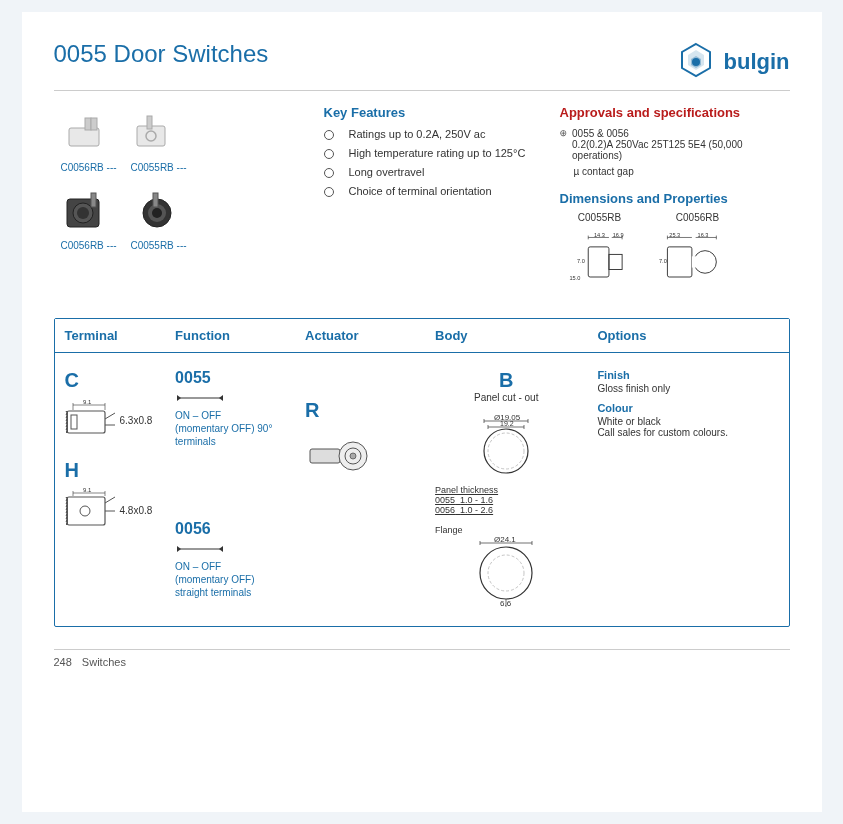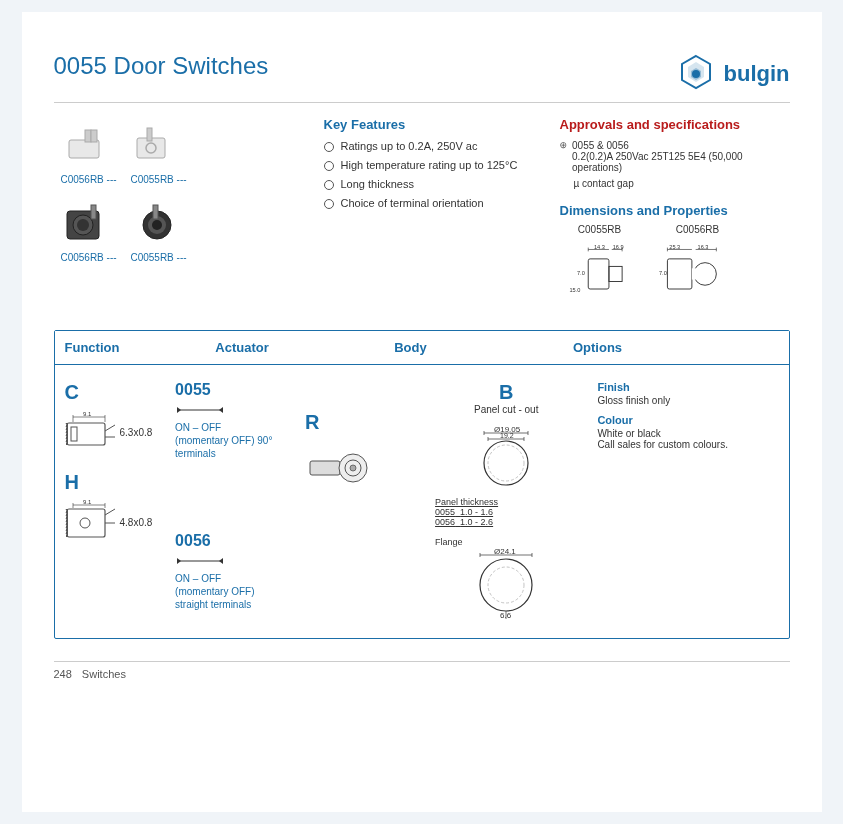--- a/index.html
+++ b/index.html
@@ -9,21 +9,21 @@
       width: 843px;
       min-height: 824px;
       display: flex;
       align-items: center;
       justify-content: center;
     }
     .page {
       width: 800px;
       min-height: 800px;
       background: #fff;
-      padding: 40px 32px 20px 32px;
+      padding: 28px 32px 20px 32px;
       position: relative;
     }
     
     .header {
       display: flex;
       justify-content: space-between;
       align-items: flex-start;
       margin-bottom: 6px;
       padding-bottom: 6px;
       border-bottom: 1px solid #ccc;
@@ -85,21 +85,21 @@
     }
     .key-features h3 {
       font-size: 13px;
       font-weight: 700;
       color: #1a6ea8;
       margin-bottom: 8px;
     }
     .feature-item {
       display: flex;
       align-items: center;
-      gap: 7px;
+      gap: 15px;
       margin-bottom: 7px;
       font-size: 11px;
       color: #333;
     }
     .feature-circle {
       width: 10px;
       height: 10px;
       border: 1px solid #555;
       border-radius: 50%;
       flex-shrink: 0;
@@ -367,21 +367,21 @@
       <div class="feature-item">
         <span class="feature-circle"></span>
         <span>Ratings up to 0.2A, 250V ac</span>
       </div>
       <div class="feature-item">
         <span class="feature-circle"></span>
         <span>High temperature rating up to 125°C</span>
       </div>
       <div class="feature-item">
         <span class="feature-circle"></span>
-        <span>Long thickness</span>
+        <span>Long overtravel</span>
       </div>
       <div class="feature-item">
         <span class="feature-circle"></span>
         <span>Choice of terminal orientation</span>
       </div>
     </div>
 
     <div class="approvals">
       <h3>Approvals and specifications</h3>
       <div class="approval-item">
@@ -429,20 +429,21 @@
             </svg>
           </div>
         </div>
       </div>
     </div>
 
   </div>
 
   <div class="table-section">
     <div class="table-header">
+      <div class="th">Terminal</div>
       <div class="th">Function</div>
       <div class="th">Actuator</div>
       <div class="th">Body</div>
       <div class="th">Options</div>
     </div>
     <div class="table-body">
 
       <div class="col">
         <span class="terminal-label">C</span>
         <div class="terminal-diagram">

